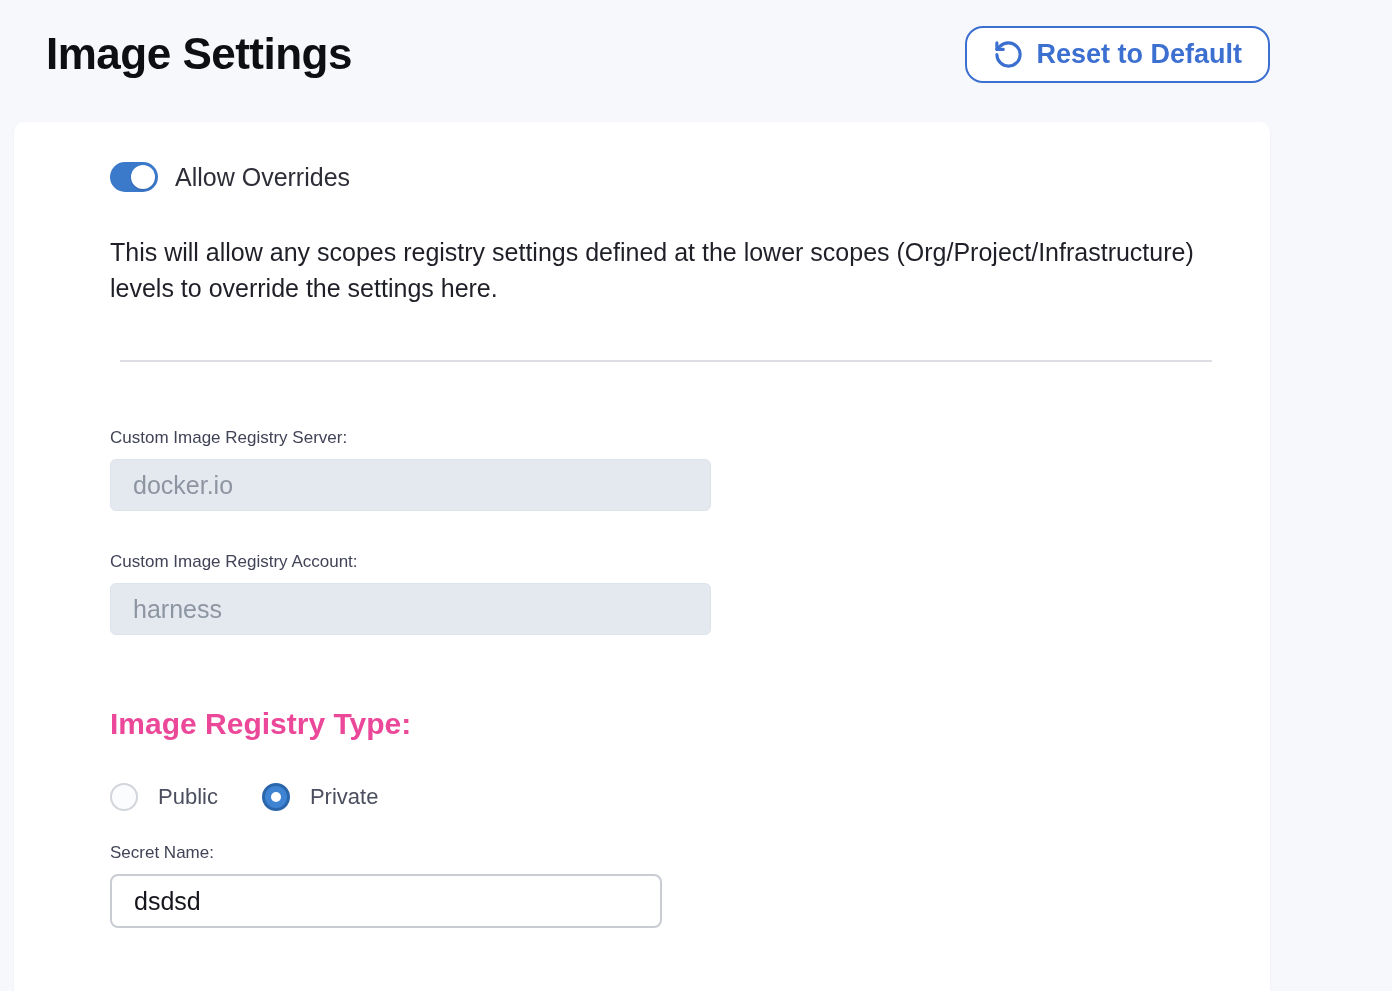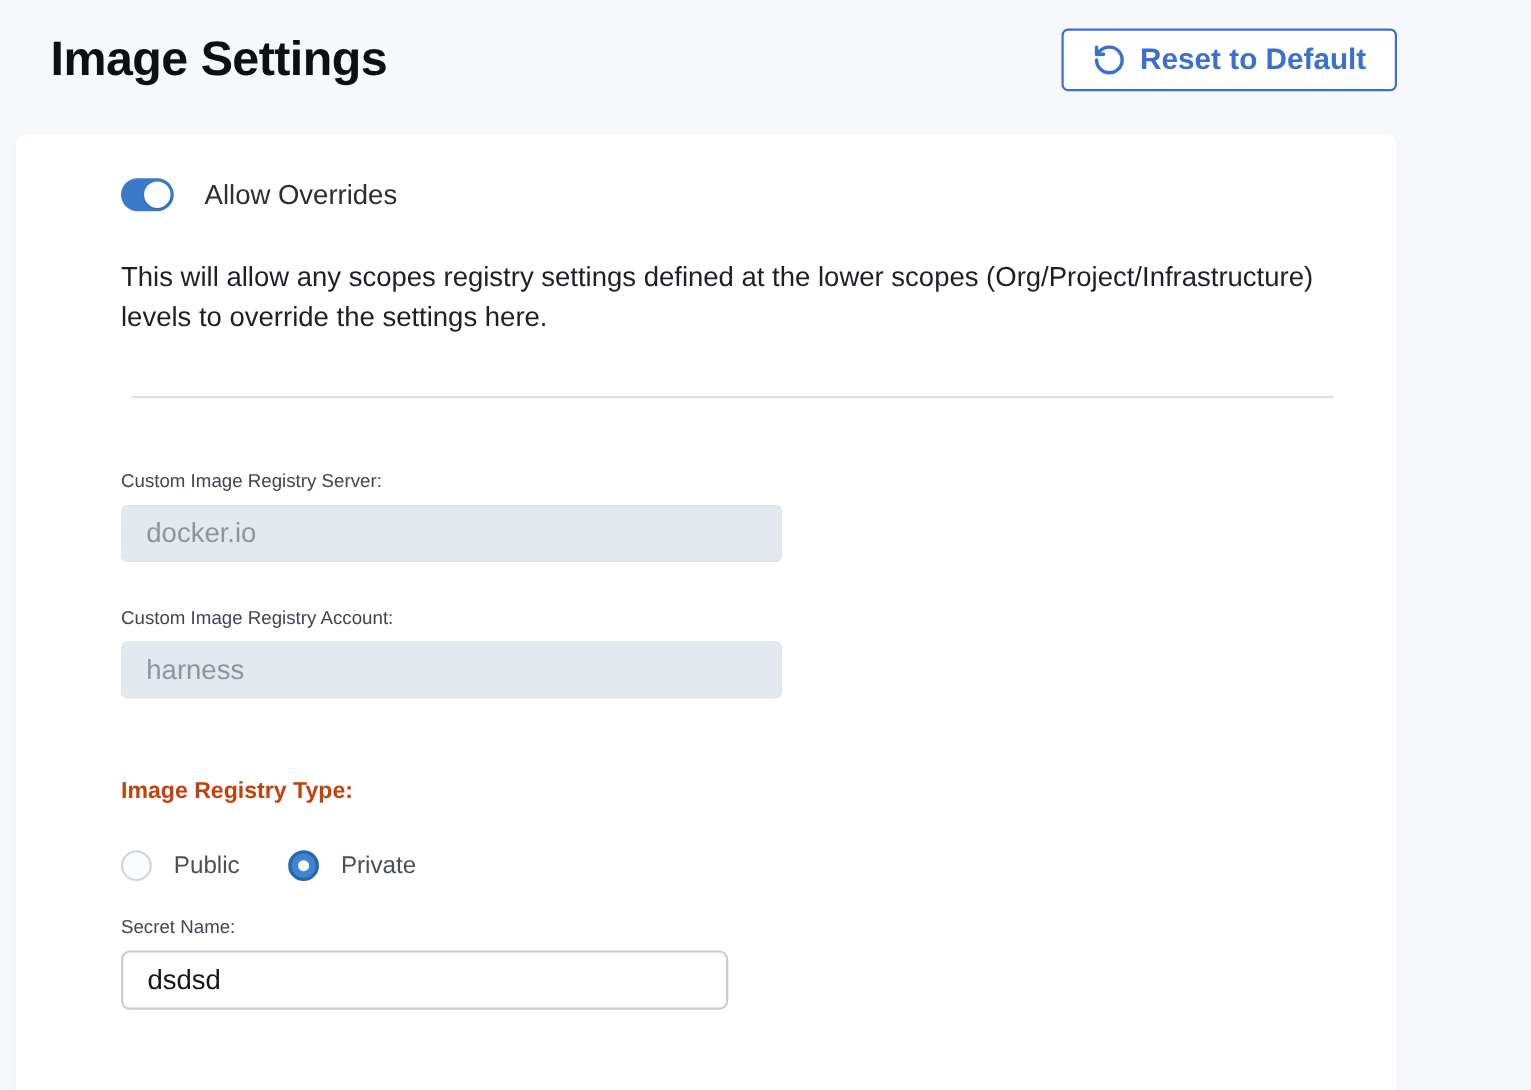--- a/index.html
+++ b/index.html
@@ -25,21 +25,21 @@
     color: #0e0f13;
   }
   .reset-btn {
     display: inline-flex;
     align-items: center;
     gap: 12px;
     height: 57px;
     padding: 0 26px;
     background: #ffffff;
     border: 2px solid #3b6fd0;
-    border-radius: 6px;
+    border-radius: 18px;
     color: #3b6fd0;
     font-family: "Liberation Sans", sans-serif;
     font-size: 27px;
     font-weight: 700;
     cursor: pointer;
   }
   .reset-btn svg { display: block; }
 
   
   .card {
@@ -49,21 +49,21 @@
     background: #ffffff;
     border-radius: 10px;
     box-shadow: 0 1px 3px rgba(40,41,61,0.05);
     padding: 40px 38px 0 96px;
   }
 
   
   .toggle-row {
     display: flex;
     align-items: center;
-    gap: 28px;
+    gap: 17px;
   }
   .toggle {
     position: relative;
     width: 48px; height: 30px;
     border-radius: 16px;
     background: #cdd2da;
     cursor: pointer;
     flex: 0 0 auto;
   }
   .toggle.on { background: #3b79ca; }
@@ -117,23 +117,23 @@
     font-family: "Liberation Sans", sans-serif;
     font-size: 25px;
     color: #1d1e26;
   }
   .text-input::placeholder { color: #8c95a1; opacity: 1; }
   .text-input:disabled { color: #8c95a1; }
 
   
   .type-label {
     margin-top: 72px;
-    font-size: 21px;
+    font-size: 30px;
     font-weight: 700;
-    color: #c2410c;
+    color: #ec4899;
   }
   .radio-row {
     margin-top: 42px;
     display: flex;
     align-items: center;
     gap: 44px;
   }
   .radio-option {
     display: flex;
     align-items: center;

